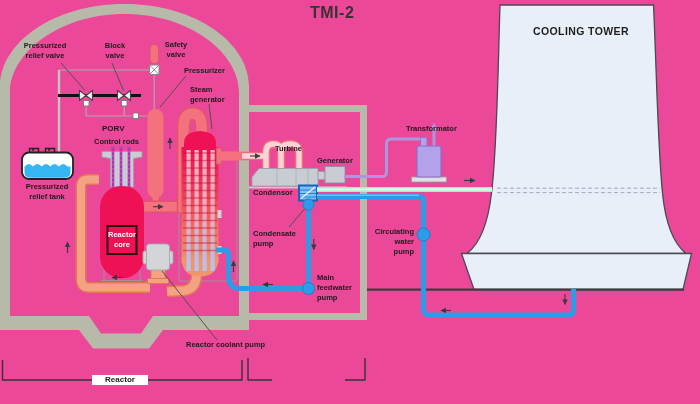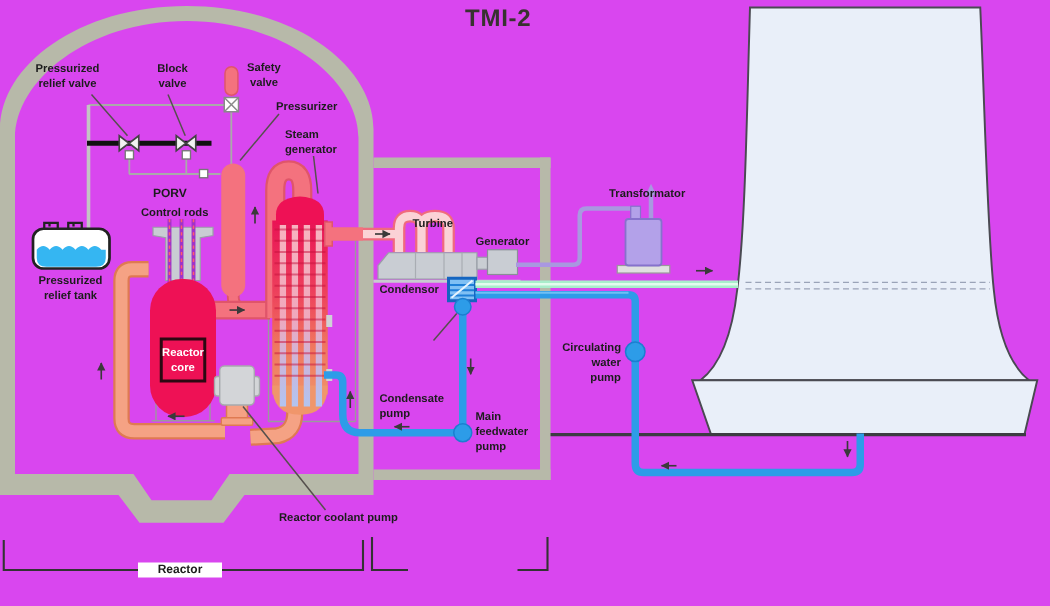--- a/index.html
+++ b/index.html
@@ -1,16 +1,16 @@
 <!DOCTYPE html>
 <html style="--building: #b7b9a9; --ink: #1c1c1c; --crimson: #ee1155; --pink-pipe: #f4727e; --pink-stroke: #e0556a; --steam-fill: #fbd2d6; --steam-stroke: #f06a7e; --salmon: #f5a284; --salmon-stroke: #df7a52; --blue: #2d9ce8; --blue-dark: #1565c0; --water: #35b6f2; --condensor-fill: #7fc0f4; --green: #a9edcb; --purple: #a998e0; --transformer-fill: #b3a1e9; --transformer-stroke: #8672cc; --device-gray: #c9cdd3; --device-stroke: #9aa0a8; --tower-fill: #e9eff9; --tower-stroke: #4a4a52; --rod-purple: #a033c8; --arrow: #3a3a3a; --leader: #55504d; --frame: #999999;"><head>
 <meta charset="utf-8">
 <style>
   html,body{margin:0;padding:0;background:#ffffff;}
-  #stage{position:relative;width:700px;height:404px;background:#d946ef;overflow:hidden;
+  #stage{position:relative;width:700px;height:404px;background:#ec4899;overflow:hidden;
          font-family:"Liberation Sans",sans-serif;}
   #diagram-svg{position:absolute;left:0;top:0;}
   .lbl{position:absolute;font:bold 7.5px/1.3 "Liberation Sans",sans-serif;
        color:var(--ink,#1c1c1c);white-space:pre-line;}
   .center{text-align:center;}
   .right{text-align:right;}
   .nowrap{white-space:nowrap;}
   .bldg{font-size:10.5px;letter-spacing:.4px;white-space:nowrap;}
   .maintitle{font-size:16px;letter-spacing:.5px;color:#383230;white-space:nowrap;}
   .core-lbl{color:#ffffff;}
@@ -218,20 +218,21 @@
     <path d="M61,63 L85,90.5"></path>
     <path d="M112,63 L123.5,90.5"></path>
     <path d="M186,76 L160,107"></path>
     <path d="M209,104 L212,129"></path>
     <path d="M289,227 L304.5,209"></path>
     <path d="M162,271 L217,340"></path>
   </g>
 </svg>
 
 <div class="lbl maintitle" style="left:310px;top:3px;width:90px;">TMI-2</div>
+<div class="lbl bldg" style="left:516px;top:25px;width:130px;text-align:center;">COOLING TOWER</div>
 
 <div class="lbl center" style="left:14px;top:41px;width:62px;">Pressurized
 relief valve</div>
 <div class="lbl center" style="left:97px;top:41px;width:36px;">Block
 valve</div>
 <div class="lbl center" style="left:160px;top:40px;width:32px;">Safety
 valve</div>
 <div class="lbl nowrap" style="left:184px;top:66px;">Pressurizer</div>
 <div class="lbl" style="left:190px;top:85px;width:50px;">Steam
 generator</div>
@@ -240,21 +241,21 @@
 <div class="lbl center" style="left:15px;top:182px;width:64px;">Pressurized
 relief tank</div>
 <div class="lbl center core-lbl" style="left:104px;top:230px;width:36px;">Reactor
 core</div>
 <div class="lbl nowrap" style="left:186px;top:340px;">Reactor coolant pump</div>
 
 <div class="lbl nowrap" style="left:275px;top:144px;">Turbine</div>
 <div class="lbl nowrap" style="left:317px;top:156px;">Generator</div>
 <div class="lbl nowrap" style="left:406px;top:124px;">Transformator</div>
 <div class="lbl nowrap" style="left:253px;top:188px;">Condensor</div>
-<div class="lbl" style="left:253px;top:229px;width:60px;margin-top:32px;">Condensate
+<div class="lbl" style="left:253px;top:229px;width:60px;">Condensate
 pump</div>
 <div class="lbl right" style="left:366px;top:227px;width:48px;">Circulating
 water
 pump</div>
 <div class="lbl" style="left:317px;top:273px;width:52px;">Main
 feedwater
 pump</div>
 
 <div class="lbl center sect" style="left:92px;top:375px;width:56px;background:#fff;">Reactor</div>
 

